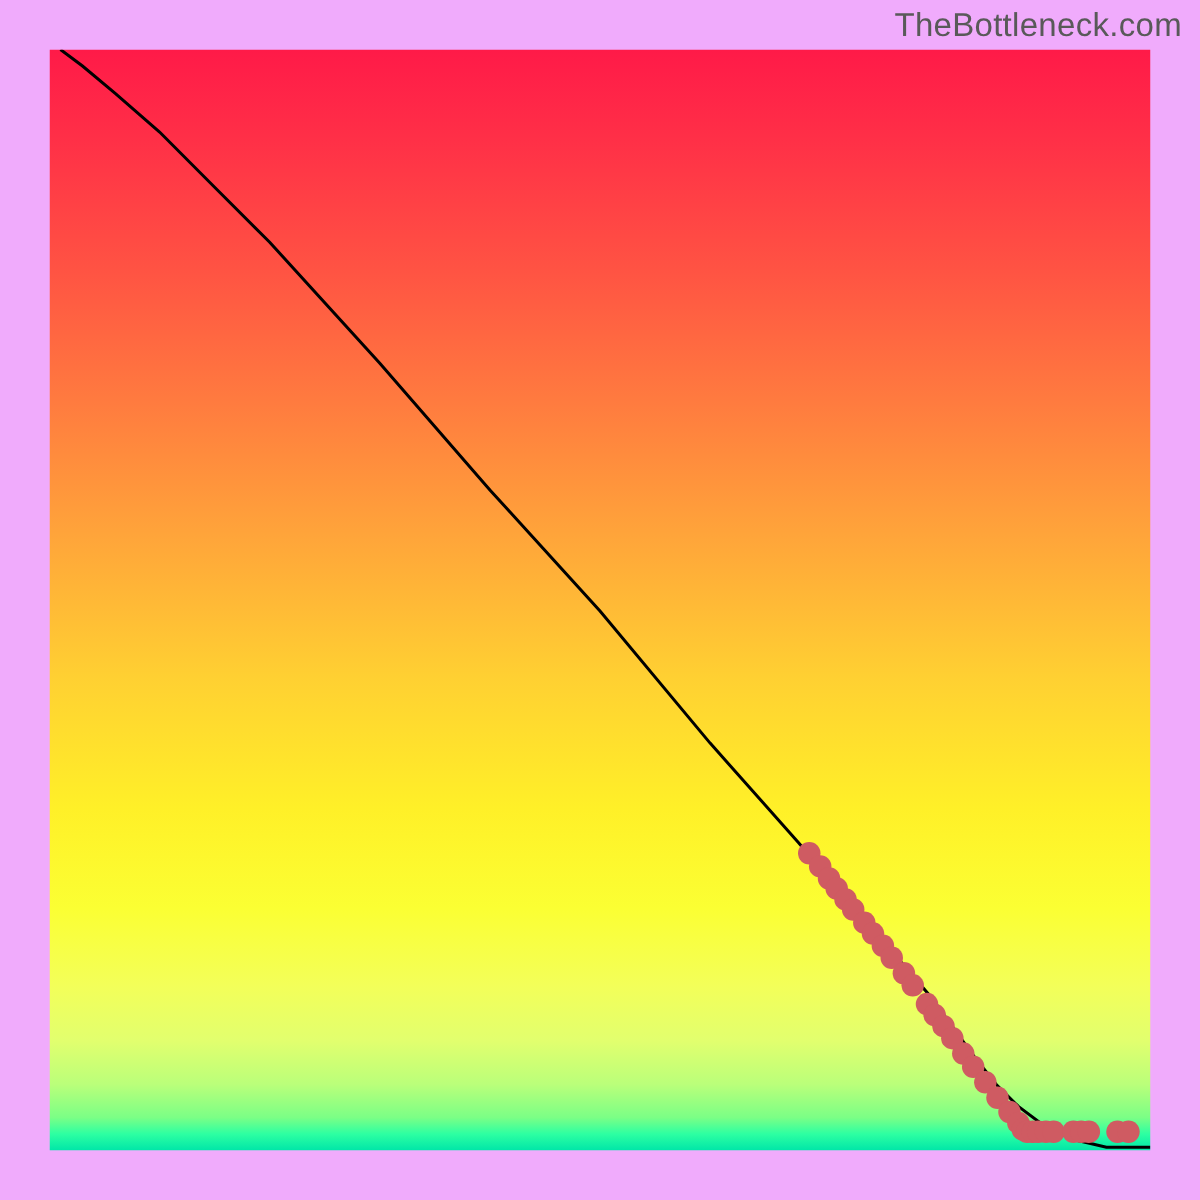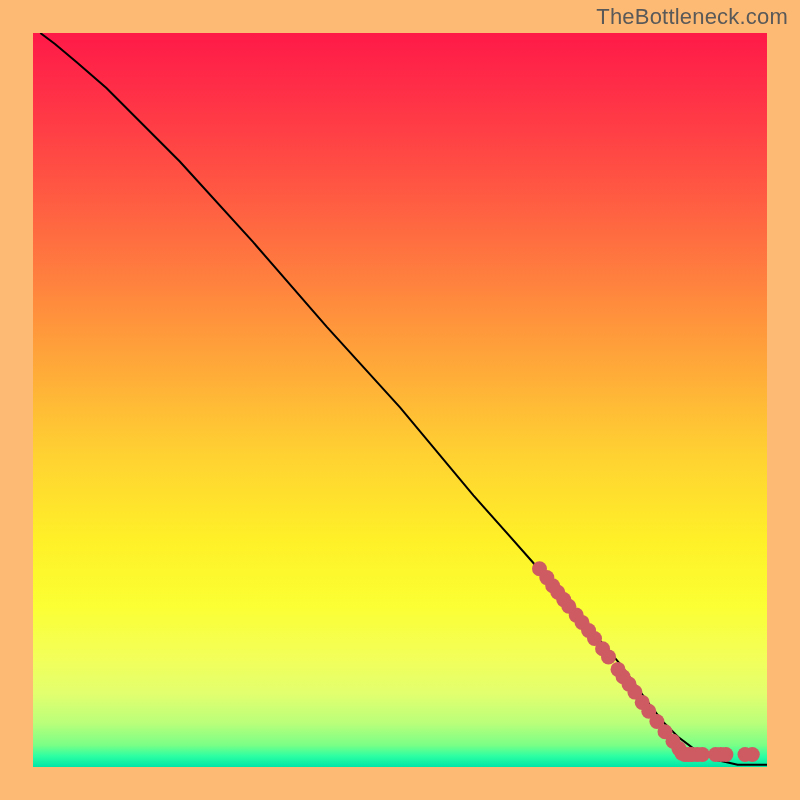--- a/index.html
+++ b/index.html
@@ -8,21 +8,21 @@
     width: 800px;
     height: 800px;
     background: #000;
     overflow: hidden;
     font-family: Arial, Helvetica, sans-serif;
   }
   .frame {
     position: relative;
     width: 800px;
     height: 800px;
-    background: #fdba74;
+    background: #f0abfc;
   }
   .watermark {
     position: absolute;
     top: 4px;
     right: 12px;
     color: #595959;
     font-size: 22px;
     font-weight: 500;
     letter-spacing: 0.2px;
     z-index: 20;

